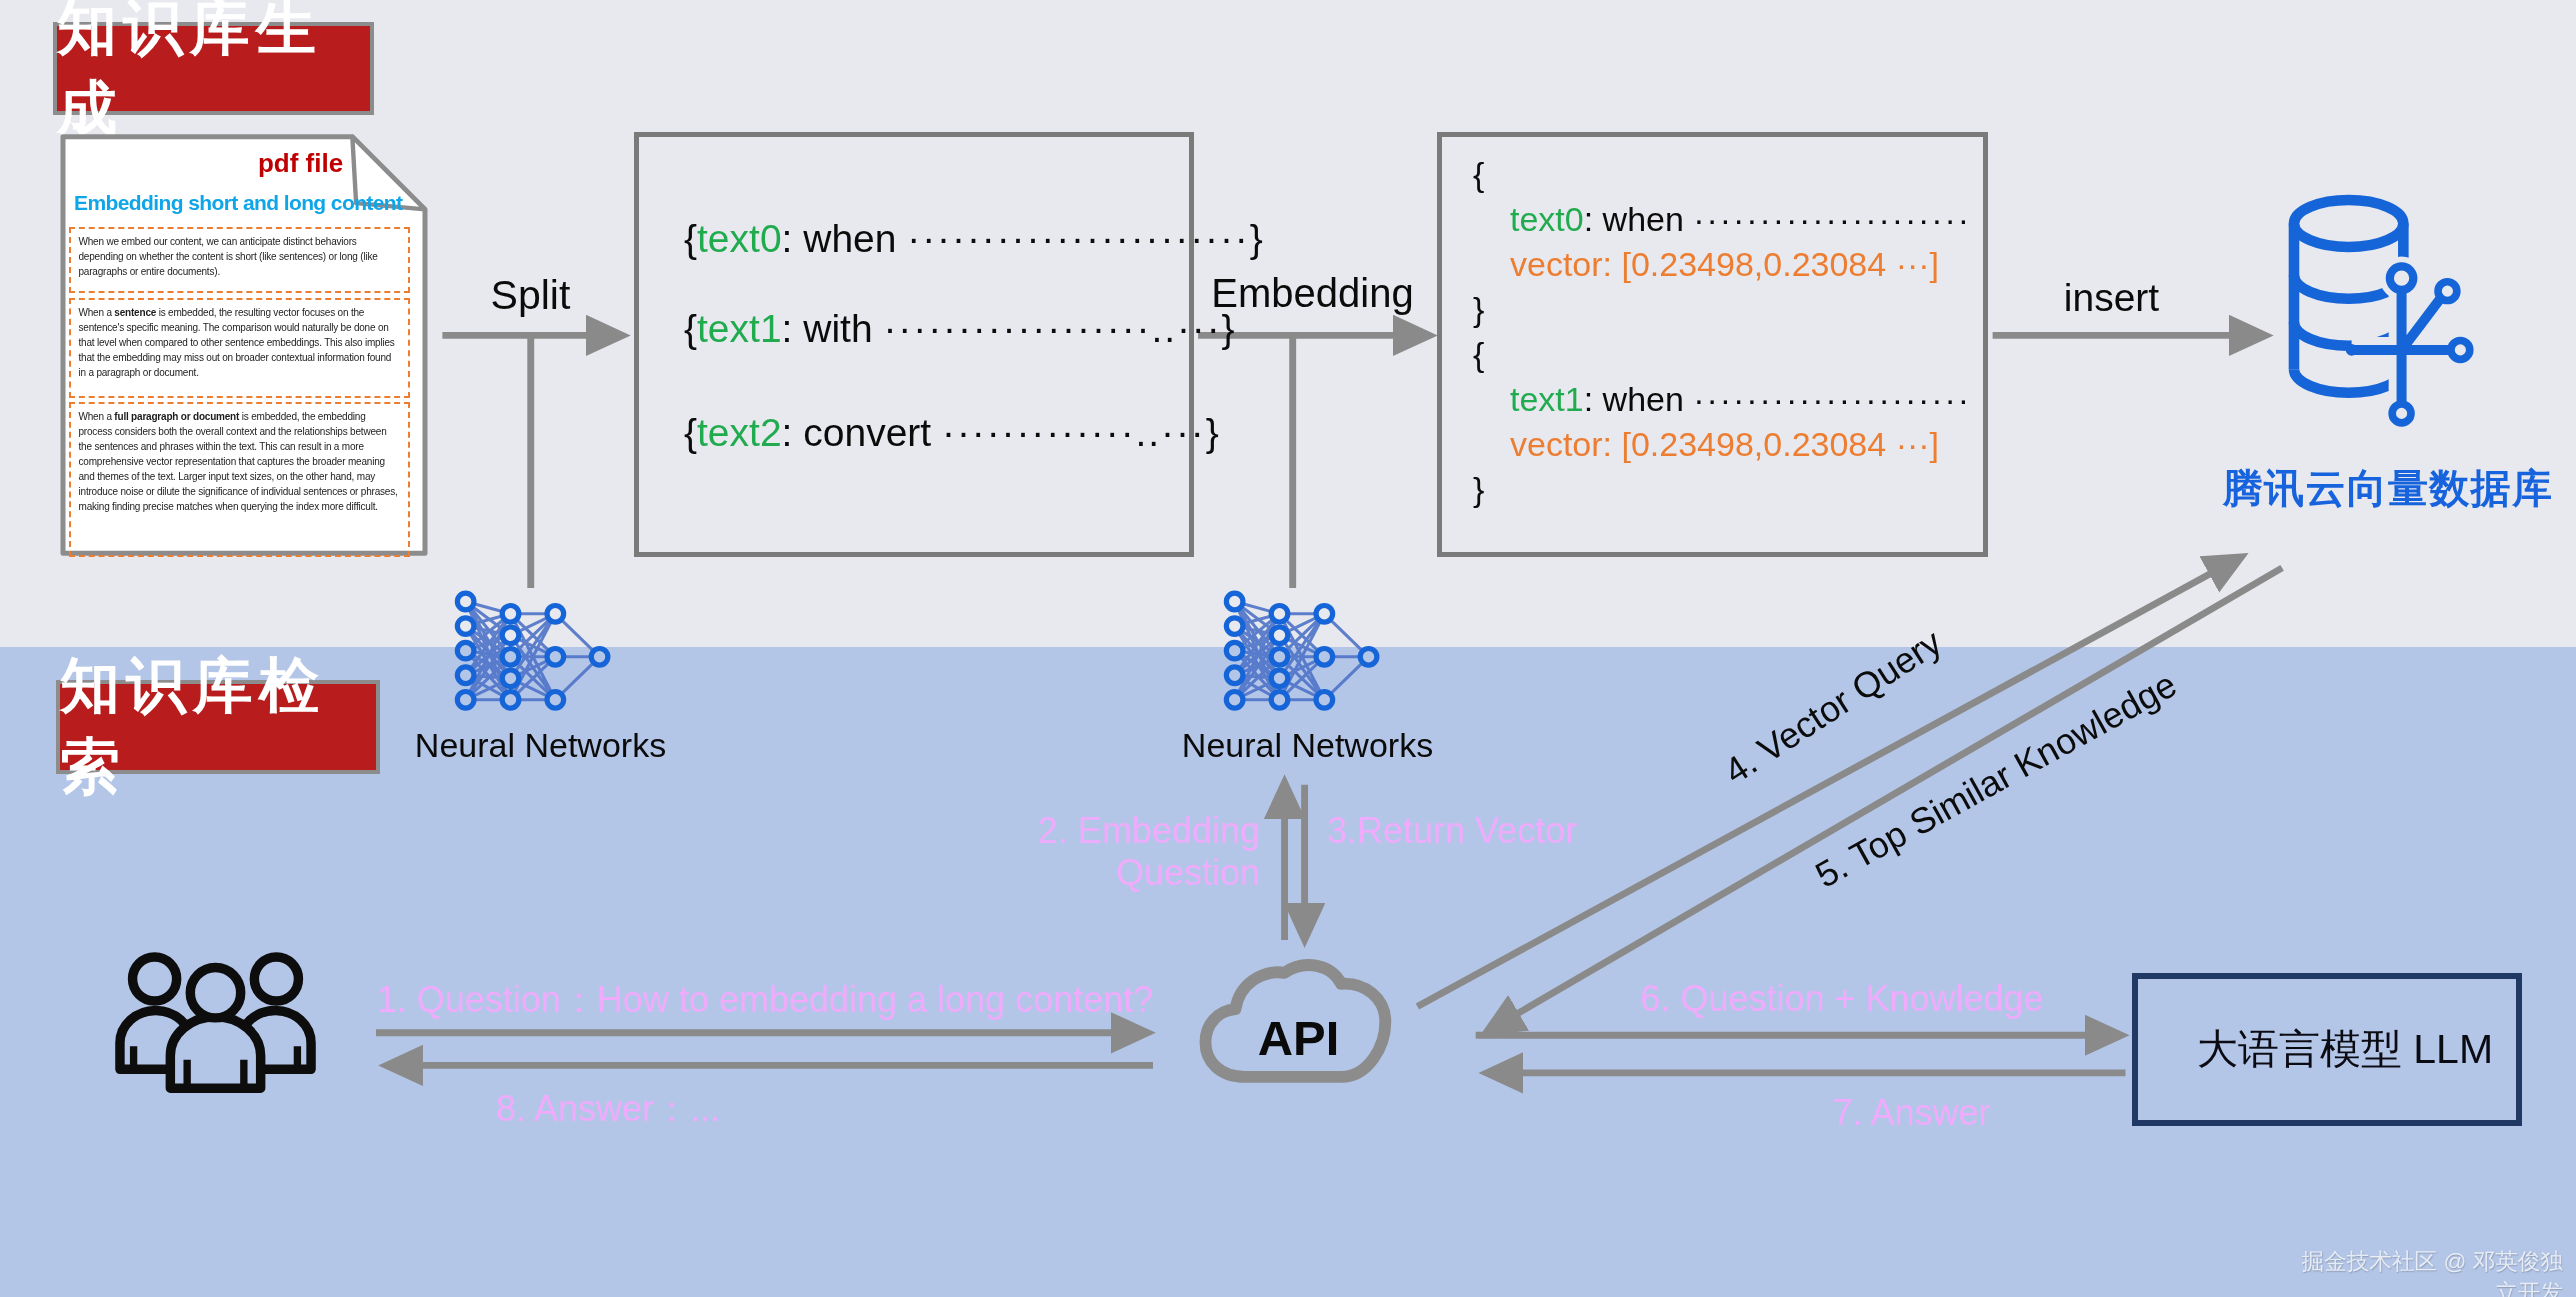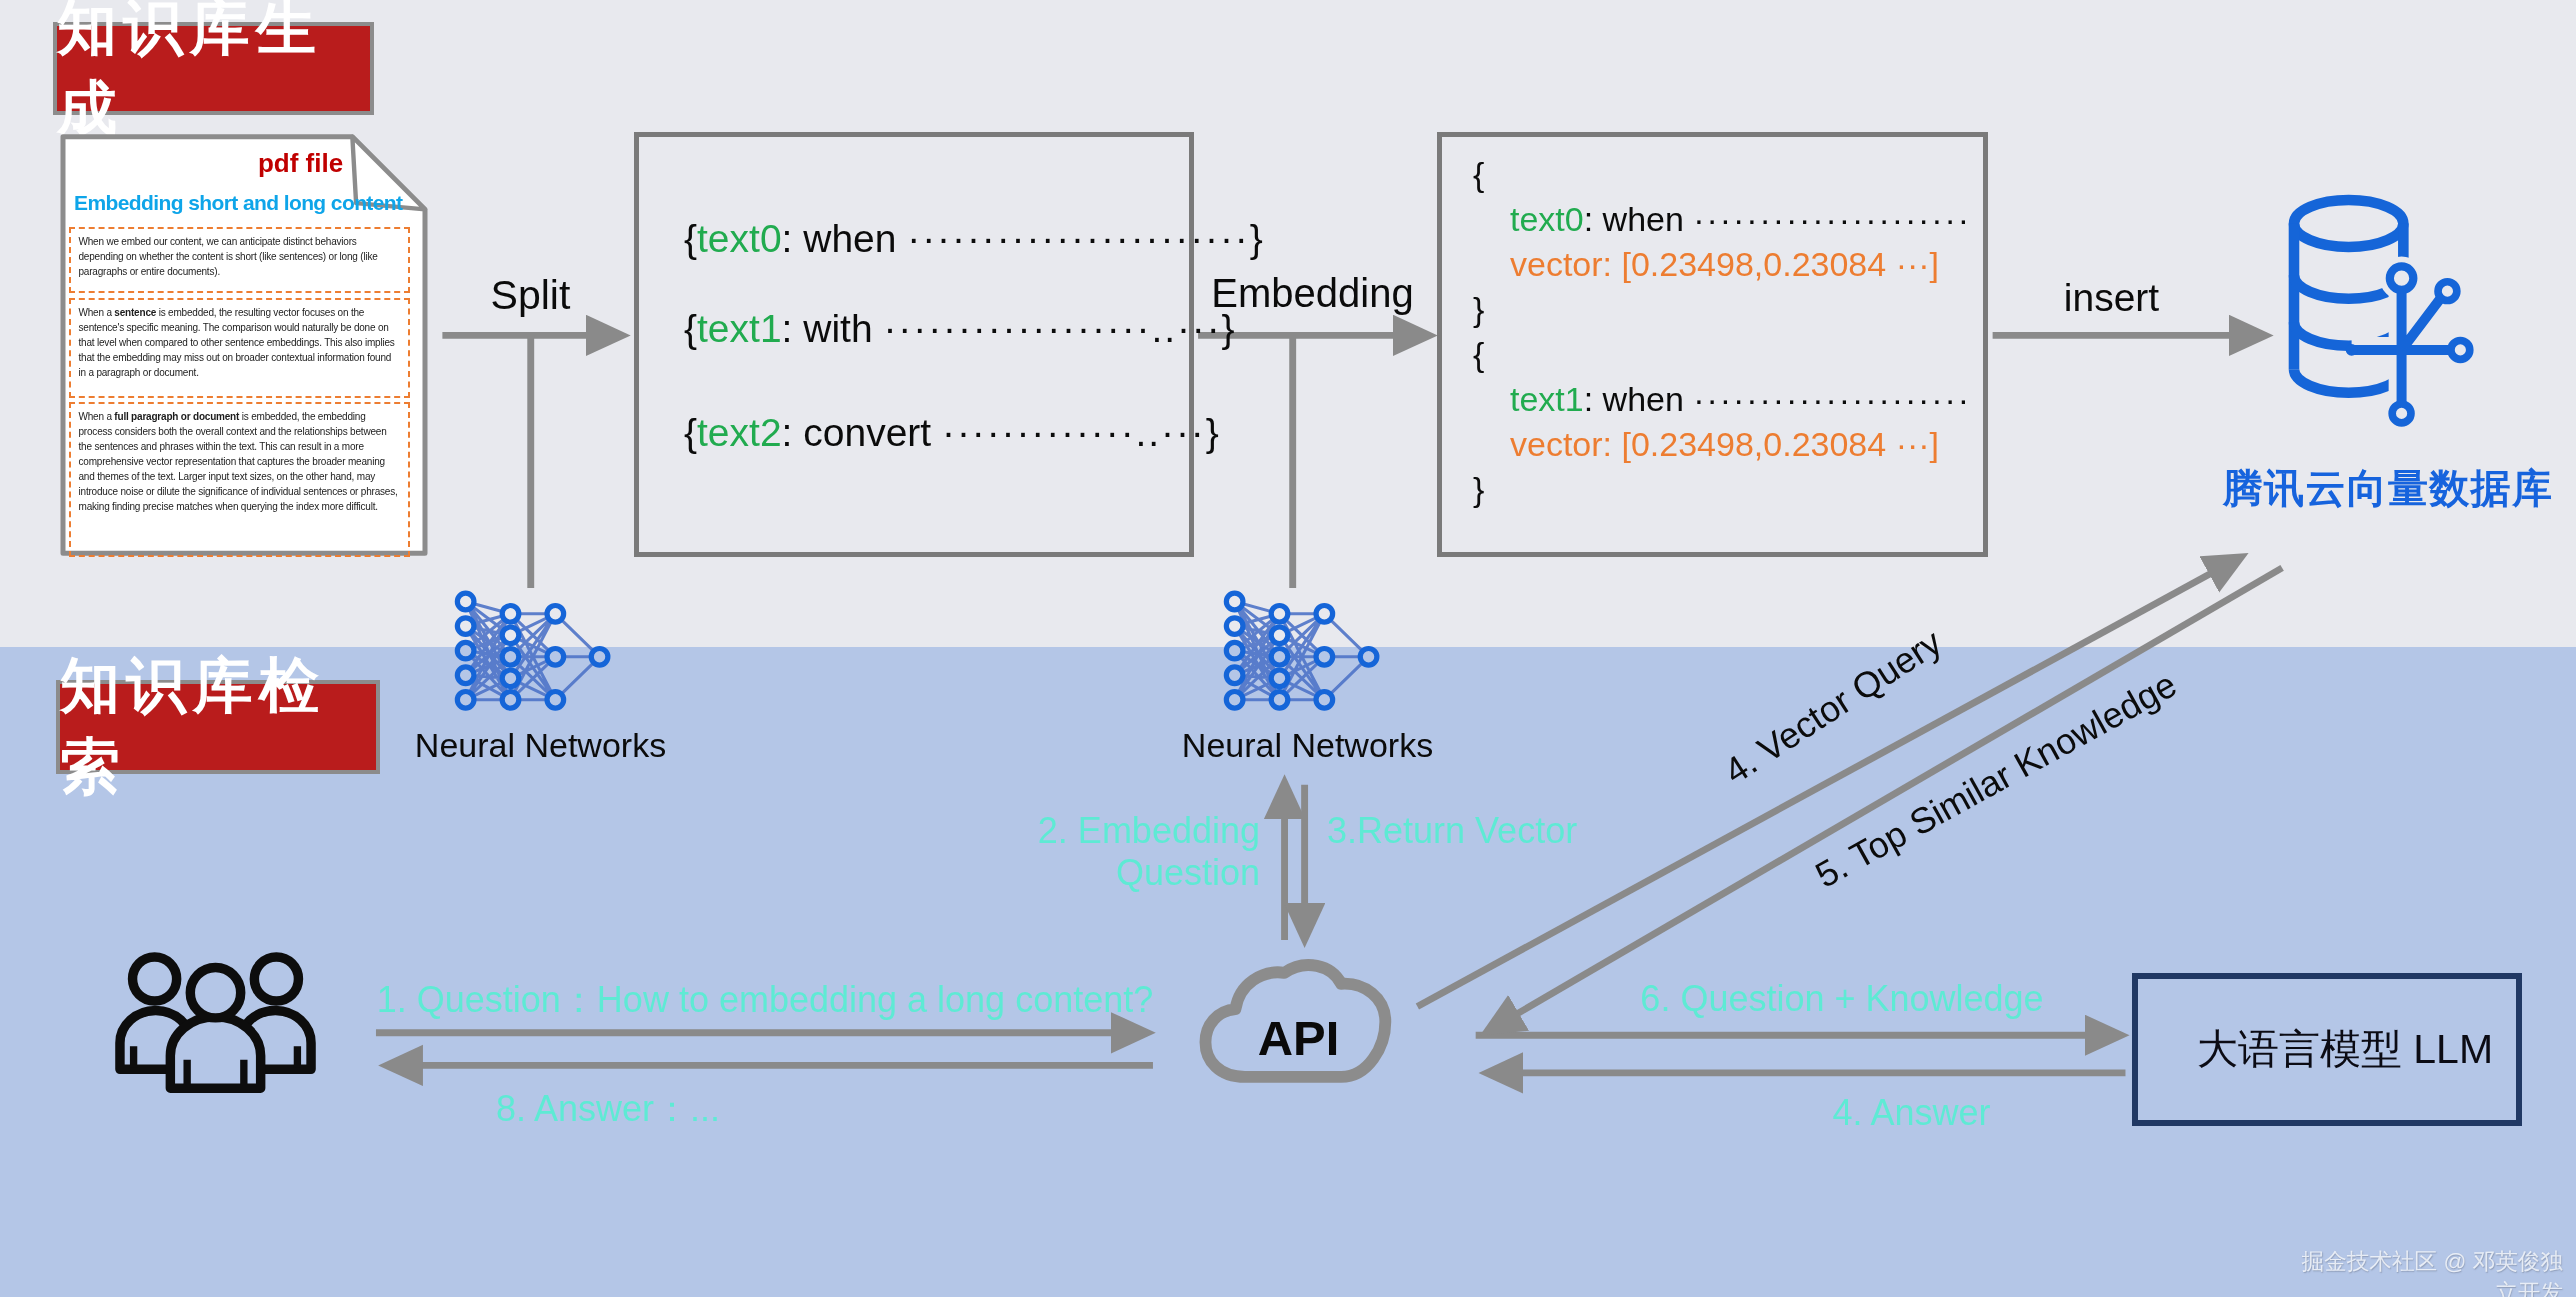--- a/index.html
+++ b/index.html
@@ -19,21 +19,21 @@
   .doc-title{position:absolute;left:15px;top:58px;width:338px;color:#0ea5e9;
              font-weight:bold;font-size:21px;letter-spacing:-0.6px;}
   .doc-para{position:absolute;left:10px;width:341px;border:2.5px dashed #ed7d31;
             box-sizing:border-box;padding:5px 7.5px;font-size:10px;line-height:15px;
             letter-spacing:-0.2px;color:#1c1c1c;background:transparent;}
   .p1{top:94px;height:66px;}
   .p2{top:165px;height:100px;}
   .p3{top:269px;height:155px;}
   
   .flow-label{position:absolute;font-size:39px;color:#0b0b0b;text-align:center;}
-  .step-label{position:absolute;font-size:36px;color:#5eead4;}
+  .step-label{position:absolute;font-size:36px;color:#f0abfc;}
   
   .gbox{position:absolute;border:5.6px solid #7a7a7a;box-sizing:border-box;background:transparent;}
   .box1{left:634px;top:132px;width:560px;height:425px;}
   .box2{left:1437px;top:132px;width:551px;height:425px;}
   .chunk-row{position:absolute;left:45px;font-size:39px;white-space:nowrap;color:#0b0b0b;}
   .green{color:#21ab4f;}
   .orange{color:#ed7d31;}
   .rec-line{position:absolute;font-size:34px;white-space:nowrap;color:#0b0b0b;}
   .dots{letter-spacing:1.9px;}
   
@@ -246,21 +246,21 @@
   <div class="step-label" style="left:370px;top:976px;width:790px;text-align:center;">1. Question：How to embedding a long content?</div>
   <div class="step-label" style="left:414px;top:1085px;width:388px;text-align:center;">8. Answer：...</div>
 
   <svg class="abs" style="left:1196px;top:957px;" width="213" height="142" viewBox="0 0 270 180">
     <path d="M62,152 C30,152 12,132 12,108 C12,85 28,68 50,66 C55,34 84,16 112,20
              C138,2 172,10 184,34 C214,32 240,52 240,82 C240,114 218,152 184,152 Z" fill="#b4c6e7" stroke="#8c8c8c" stroke-width="15" stroke-linejoin="round"></path>
     <text x="130" y="124" text-anchor="middle" font-family="Liberation Sans, sans-serif" font-size="62" font-weight="bold" fill="#0a0a0a">API</text>
   </svg>
 
   <div class="step-label" style="left:1554px;top:978px;width:576px;text-align:center;">6. Question + Knowledge</div>
-  <div class="step-label" style="left:1692px;top:1092px;width:439px;text-align:center;">4. Answer</div>
+  <div class="step-label" style="left:1692px;top:1092px;width:439px;text-align:center;">7. Answer</div>
 
   <div class="llm-box">
     <span>大语言模型 LLM</span>
   </div>
 
   <div class="watermark">掘金技术社区 @ 邓英俊独立开发</div>
 
 </div>
 
 

